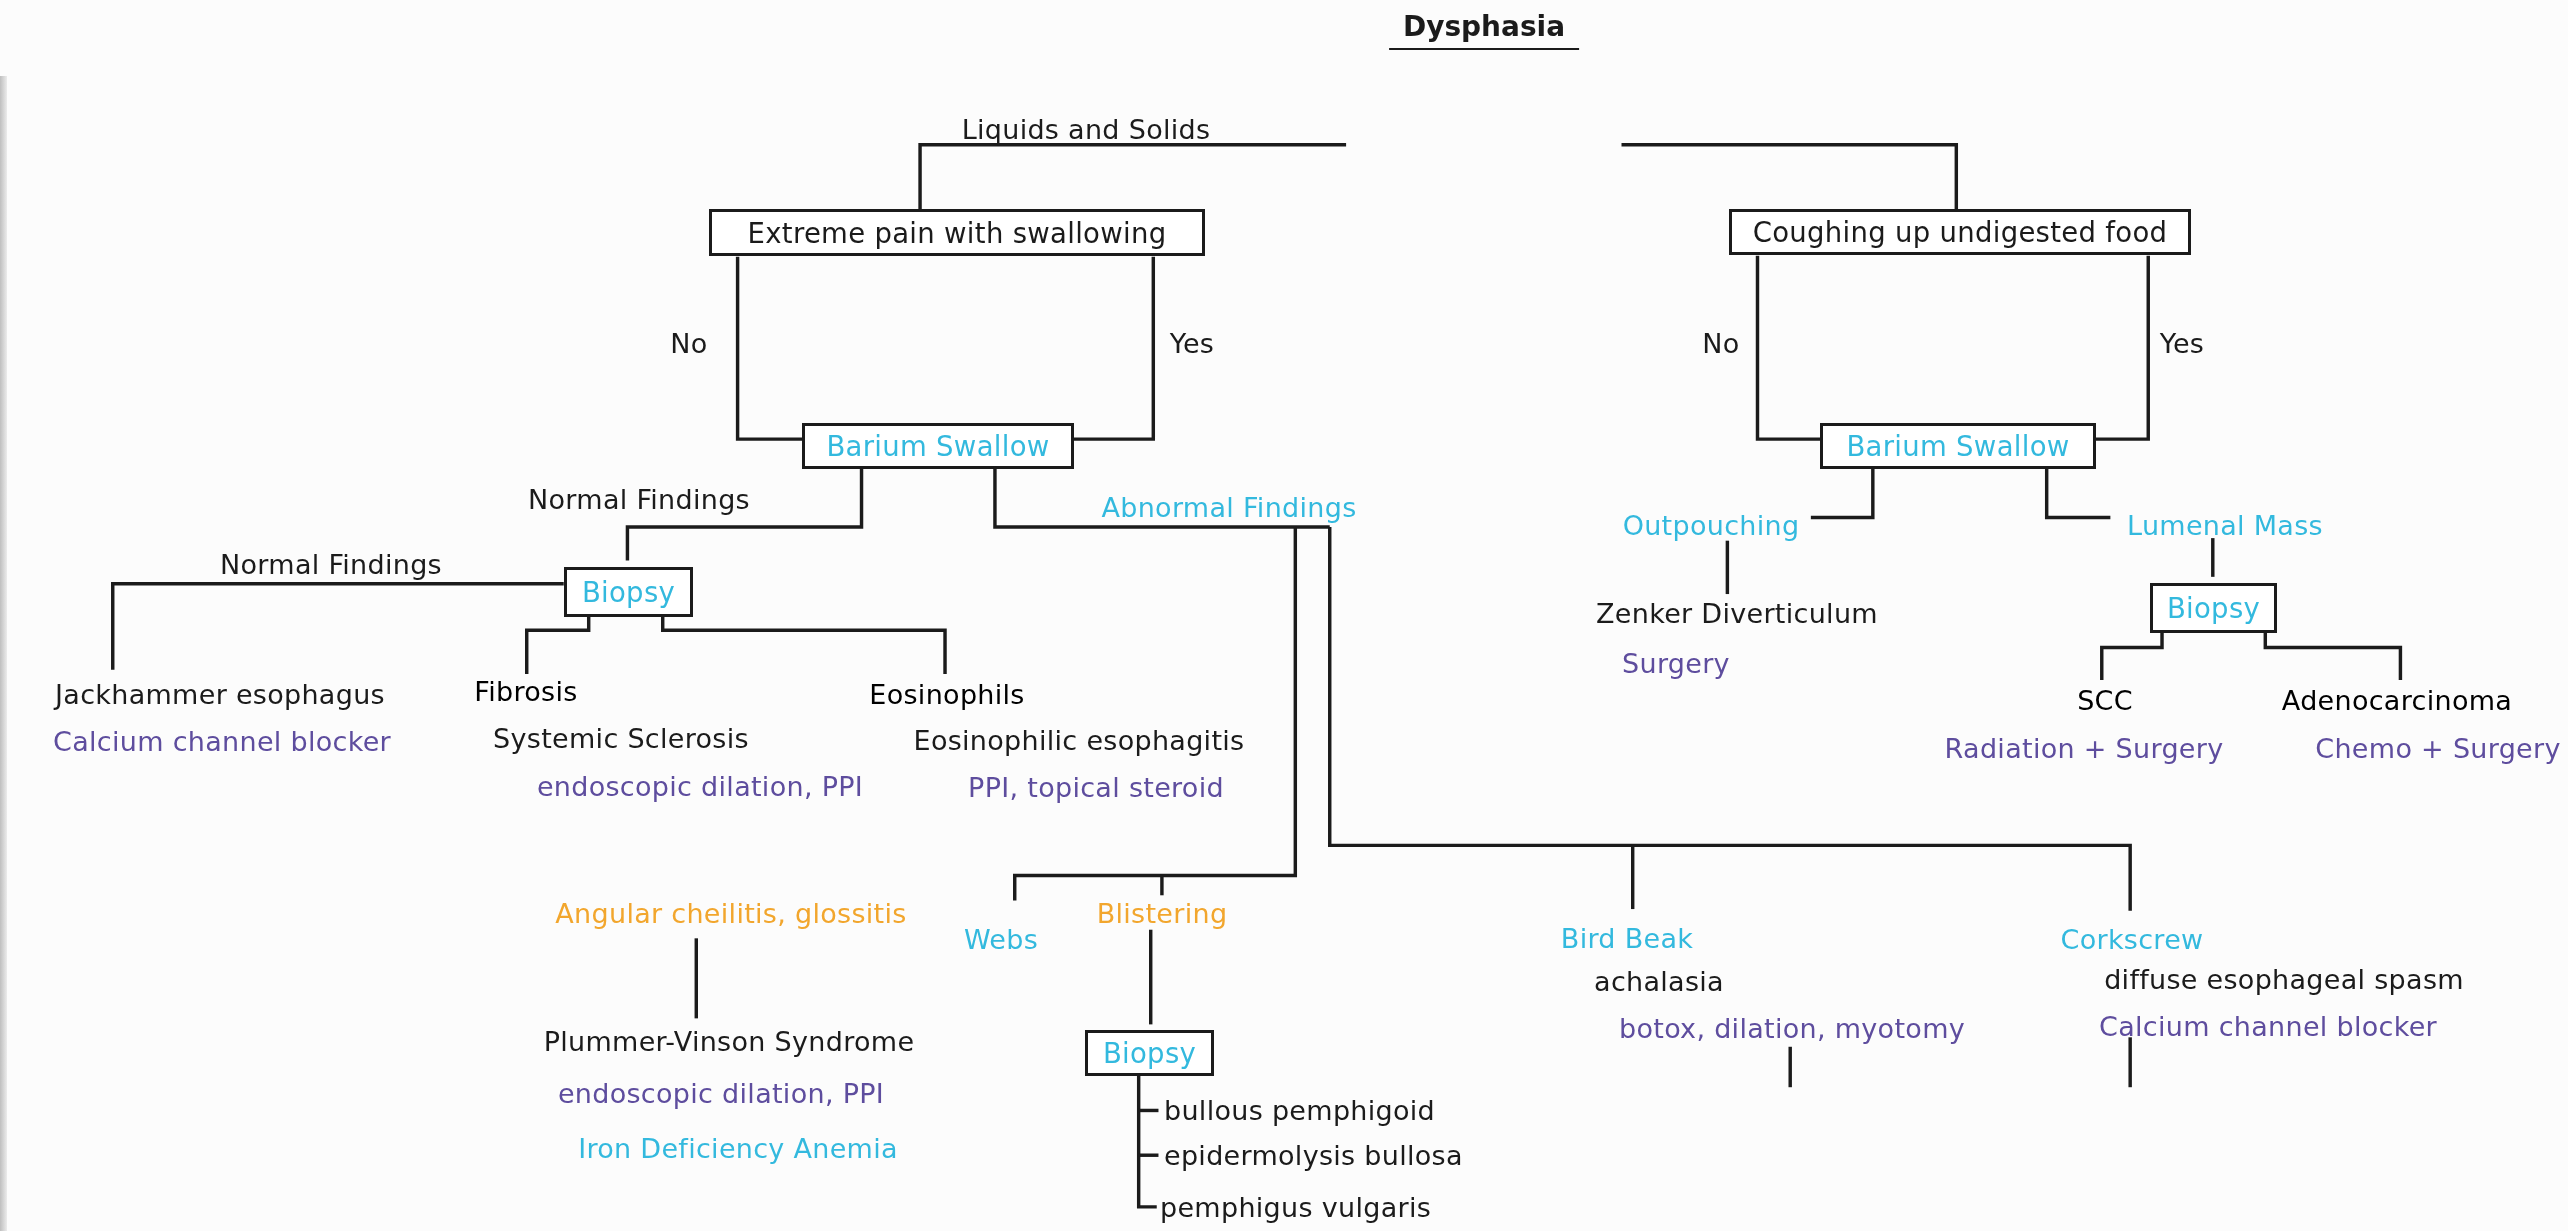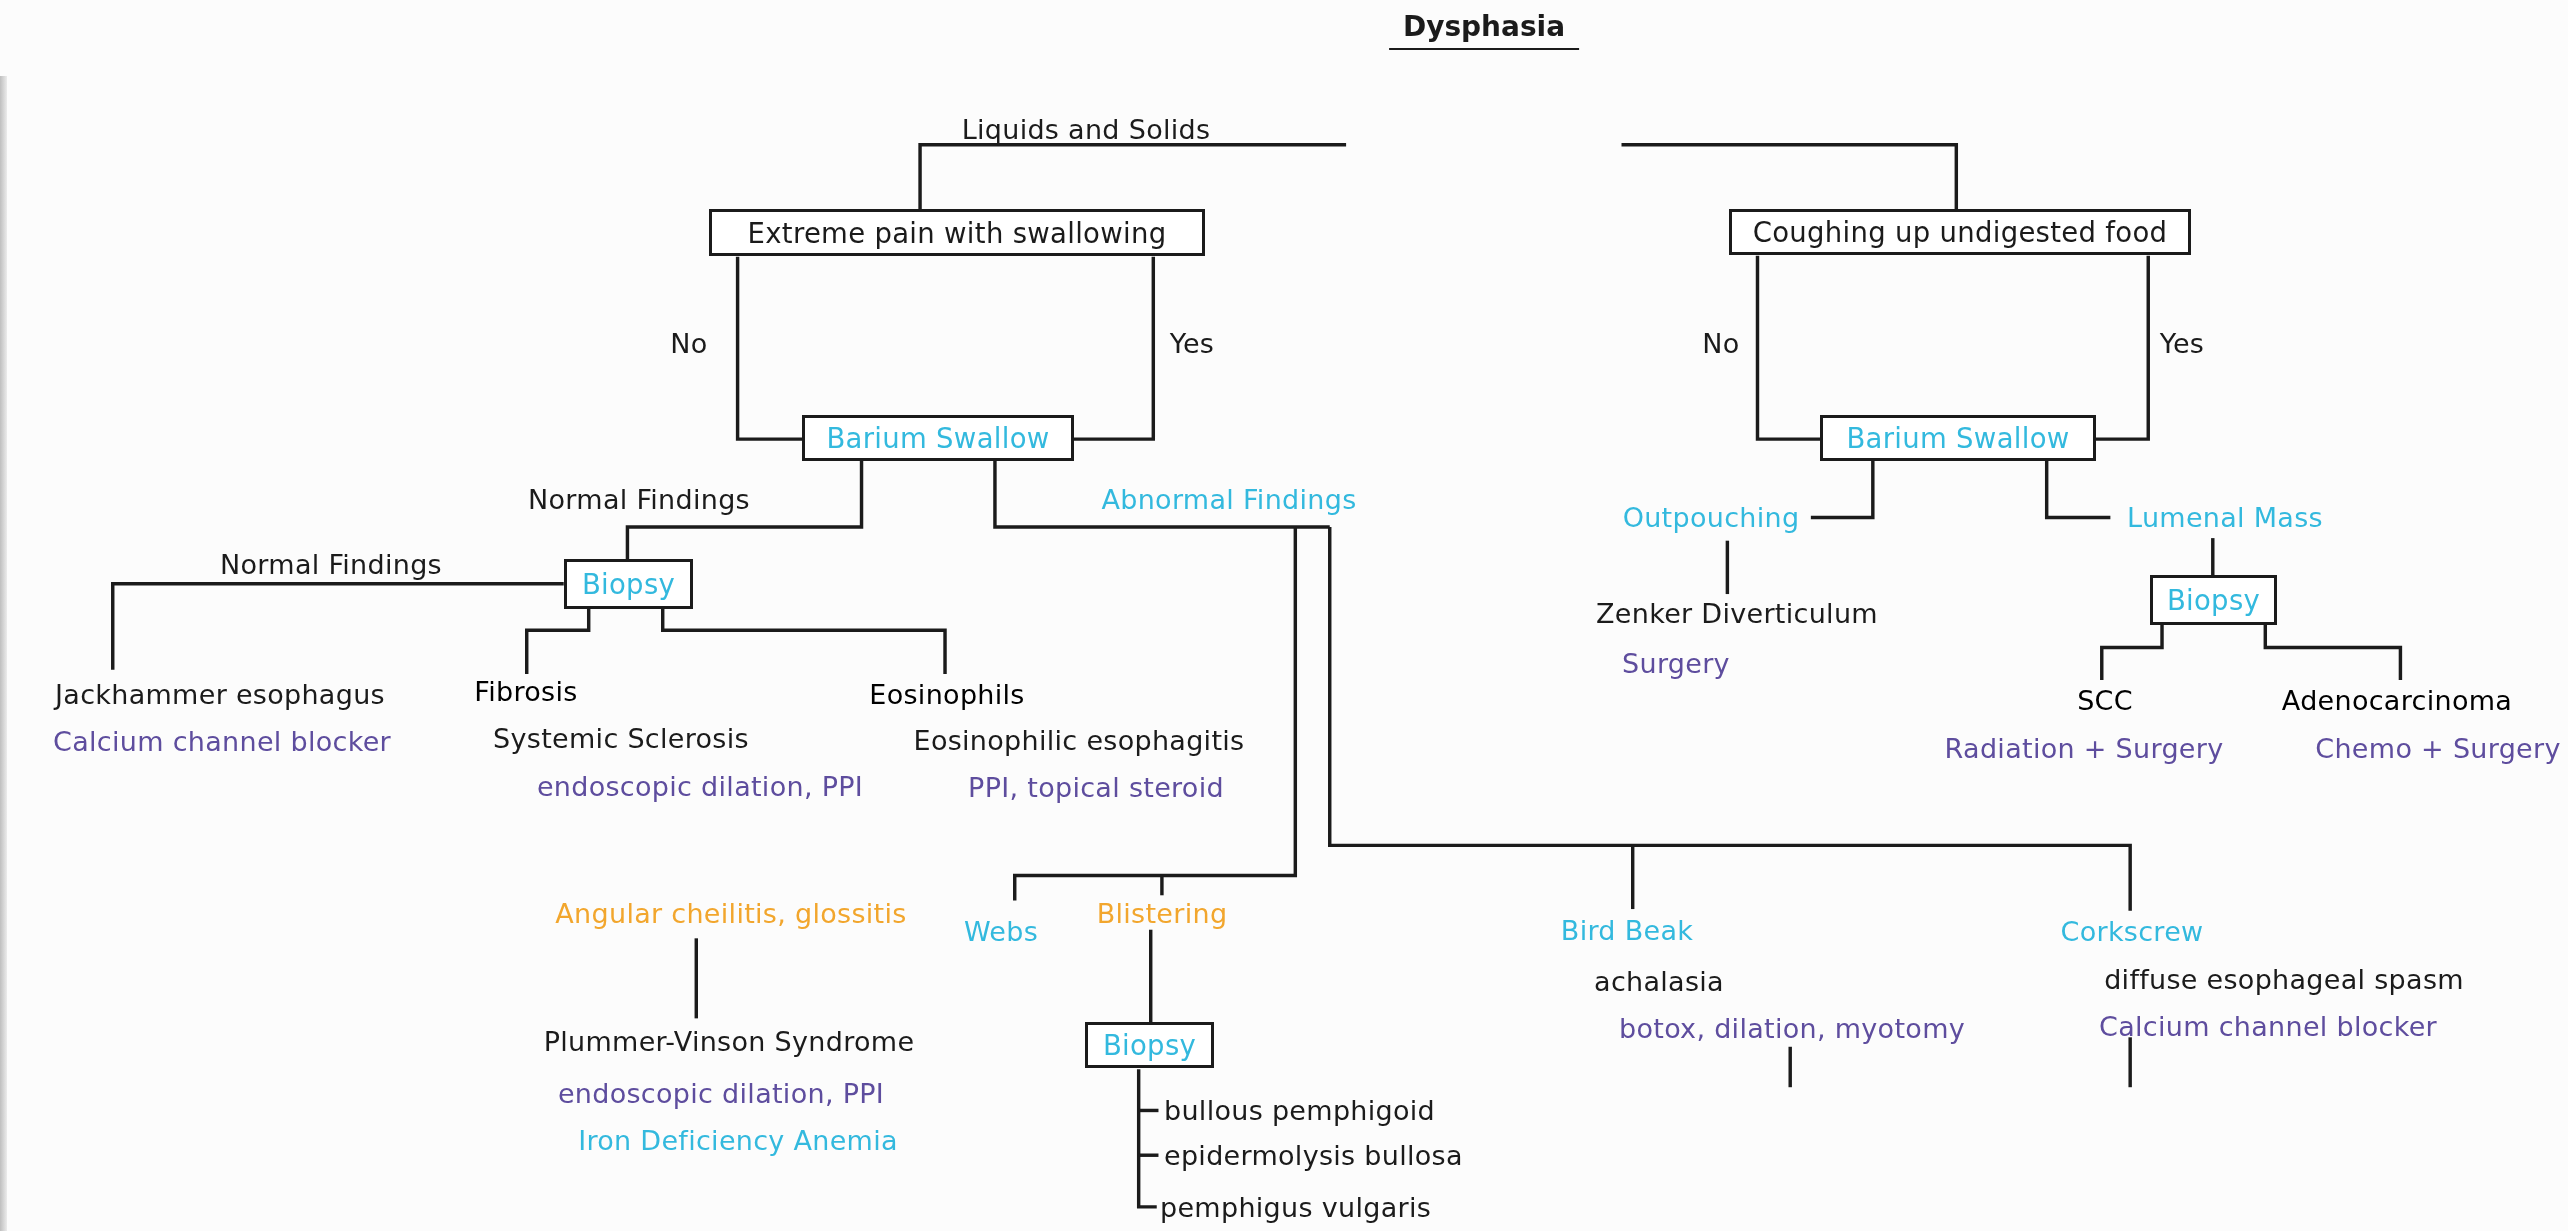--- a/index.html
+++ b/index.html
@@ -22,21 +22,21 @@
   }
   .lbl-left{
     position:absolute;transform:translateY(-50%);
     white-space:nowrap;font-size:27px;letter-spacing:0.3px;
   }
   .box{
     position:absolute;display:flex;align-items:center;justify-content:center;
     border:3.4px solid #1b1b1b;background:#ffffff;font-size:27.5px;
     white-space:nowrap;box-sizing:border-box;letter-spacing:0.3px;
   }
-  .cyan{color:#33b9de;}
+  .cyan{color:#33b9de;margin-top:8px;}
   .magenta{color:#000000;}
   .purple{color:#5e4d9e;}
   .orange{color:#f2a62d;}
 </style>
 </head>
 <body>
 
 <div class="canvas">
 
   <div class="page-edge"></div>

